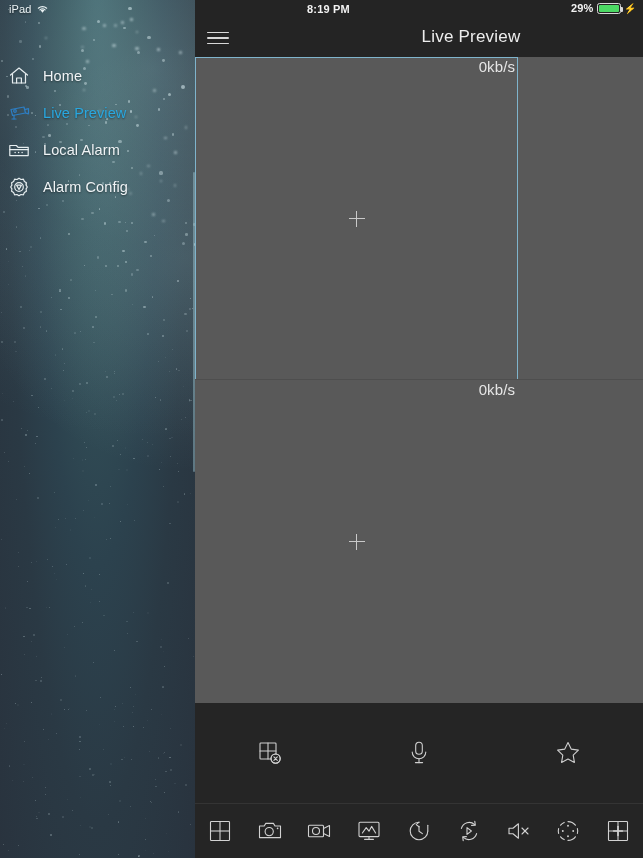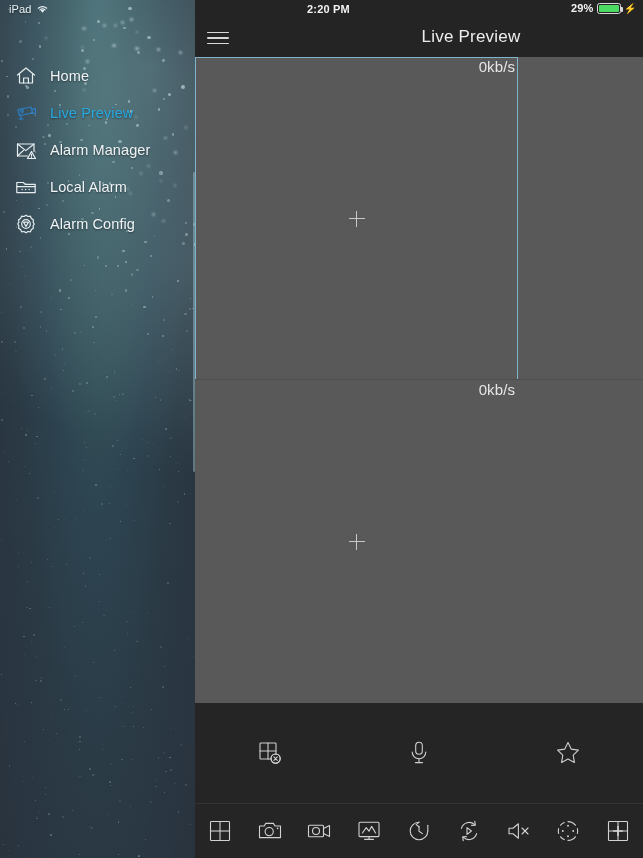--- a/index.html
+++ b/index.html
@@ -31,21 +31,21 @@
   }
   .statusbar-left {
     position:absolute; left:9px; top:3px; display:flex; align-items:center; gap:5px;
     color:#e9f1f3; font-size:11px; letter-spacing:0.1px;
     text-shadow:0 1px 2px rgba(0,0,0,0.5);
   }
   .wifi { display:block; width:13px; height:10px; }
 
   .menu { position:absolute; left:0; top:57px; width:195px; }
   .menu-item {
-    display:flex; align-items:center; height:37px; padding-left:14px;
+    display:flex; align-items:center; height:37px; padding-left:7px;
     margin-bottom:0; gap:12px; cursor:pointer;
   }
   .menu-item + .menu-item { margin-top:0px; }
   .mi-icon { width:24px; height:24px; flex:0 0 24px; display:block; }
   .mi-icon svg { display:block; width:24px; height:24px; }
   .mi-label {
     font-size:14.5px; color:#f0f4f6; letter-spacing:0.1px;
     text-shadow:0 1px 2px rgba(0,0,0,0.45);
   }
   .menu-item.active .mi-label { color:#29a8e0; }
@@ -582,34 +582,20 @@
             <path d="M18.5 8.3 L21.5 7.6 L21.5 12.8 L19 12.2"></path>
             <path d="M7 14.2 L7 18"></path>
             <path d="M5 18 L9 18"></path>
             <circle cx="8" cy="10" r="1.3"></circle>
           </svg>
         </span>
         <span class="mi-label">Live Preview</span>
       </div>
 
 
-      <div class="menu-item">
-        <span class="mi-icon">
-          <svg viewBox="0 0 24 24" fill="none" stroke="#e6edef" stroke-width="1.2" stroke-linecap="round" stroke-linejoin="round">
-            <path d="M3.5 6 L20 6 L20 13.5"></path>
-            <path d="M3.5 6 L3.5 18 L13.5 18"></path>
-            <path d="M3.5 6 L11.8 12.6 L20 6"></path>
-            <path d="M3.5 18 L9.5 12.4"></path>
-            <path d="M17.5 13.5 L21.5 20.5 L13.5 20.5 Z"></path>
-            <path d="M17.5 16.1 L17.5 18.1"></path>
-            <path d="M17.5 19.2 L17.5 19.4"></path>
-          </svg>
-        </span>
-        <span class="mi-label">Alarm Manager</span>
-      </div>
 
 
 
       <div class="menu-item">
         <span class="mi-icon">
           <svg viewBox="0 0 24 24" fill="none" stroke="#e6edef" stroke-width="1.2" stroke-linecap="round" stroke-linejoin="round">
             <path d="M2.8 7.5 L9.4 7.5 L11.1 9.3 L21.2 9.3 L21.2 17.6 L2.8 17.6 Z"></path>
             <path d="M2.8 11.6 L21.2 11.6"></path>
             <circle cx="8.1" cy="14.6" r="0.75" fill="#e6edef" stroke="none"></circle>
             <circle cx="11.6" cy="14.6" r="0.75" fill="#e6edef" stroke="none"></circle>
@@ -629,21 +615,21 @@
         </span>
         <span class="mi-label">Alarm Config</span>
       </div>
 
     </div>
   </div>
 
   <div class="right">
 
     <div class="statusbar-right">
-      <div class="sb-time">2:20 PM</div>
+      <div class="sb-time">8:19 PM</div>
       <div class="sb-batt-wrap">
         <span class="sb-pct">29%</span>
         <span class="batt">
           <span class="batt-fill"></span>
             <span class="batt-cap"></span>
         </span>
         <span class="bolt">⚡</span>
       </div>
     </div>
 

